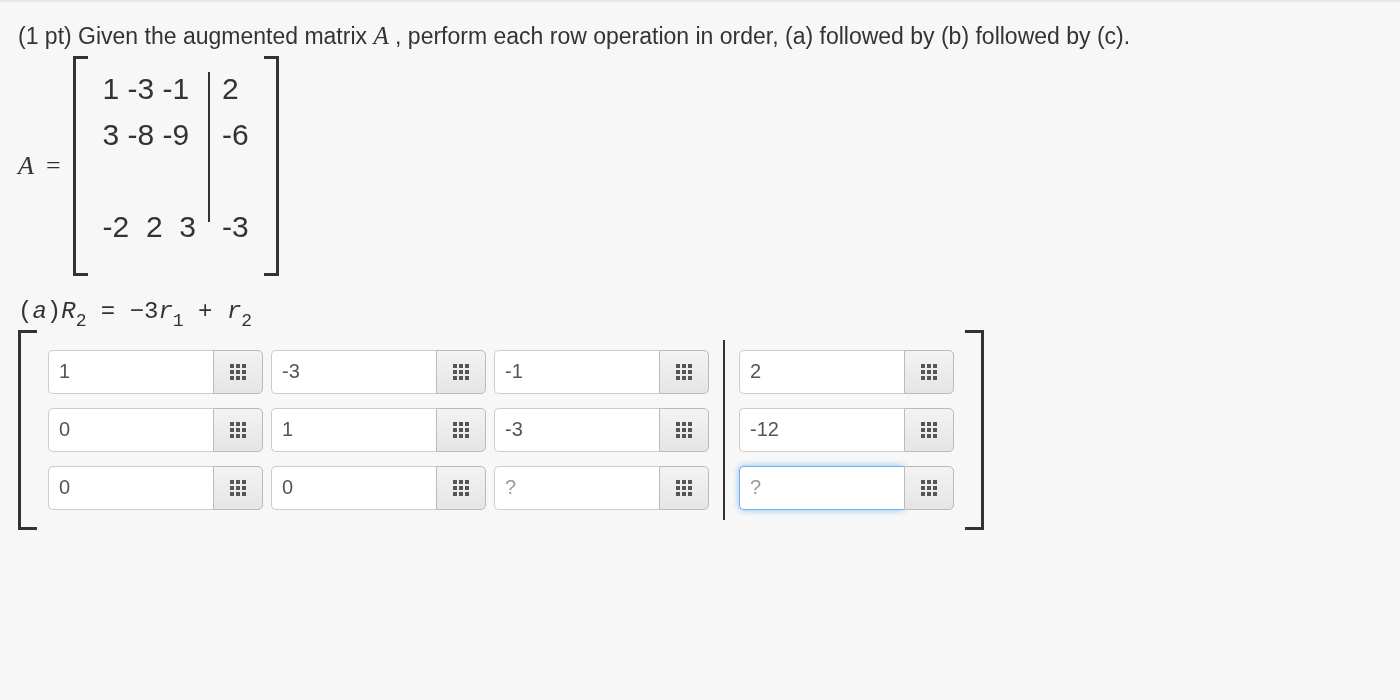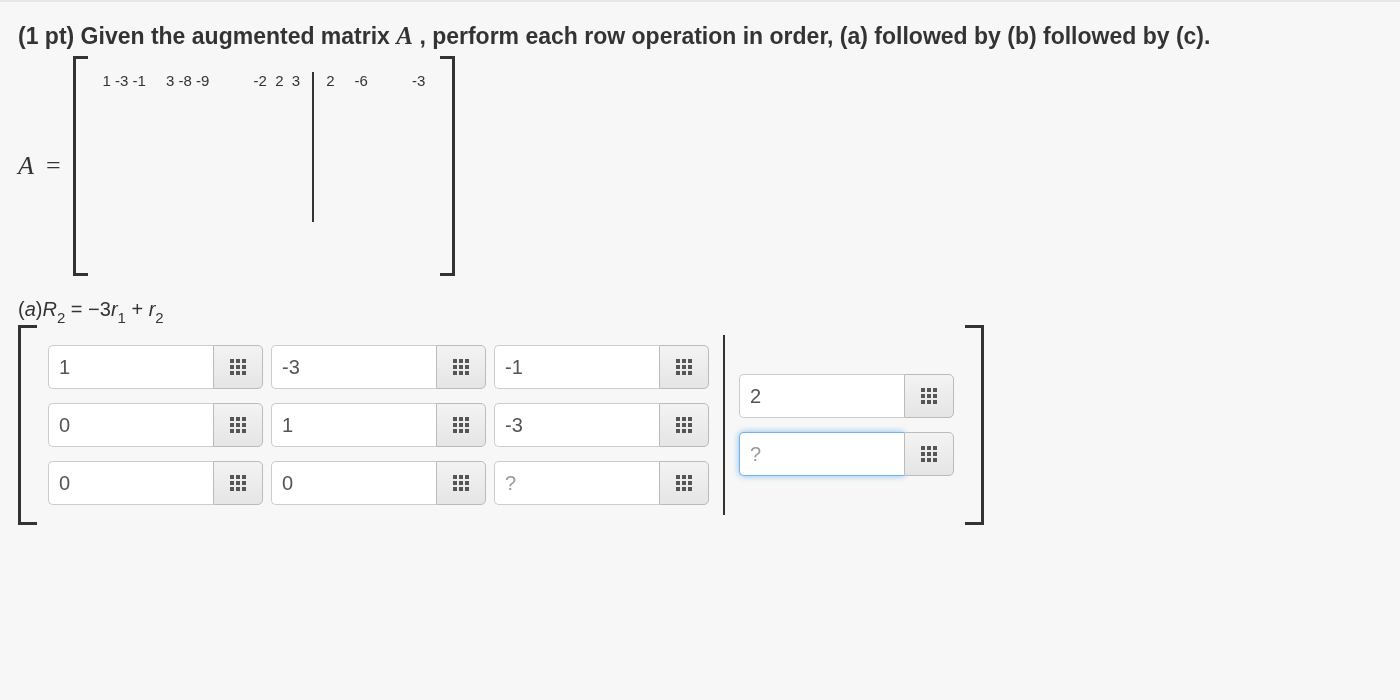--- a/index.html
+++ b/index.html
@@ -11,21 +11,20 @@
     font-size: 22px;
     color: #333;
   }
   .container {
     padding: 20px 18px;
     border-top: 2px solid #e6e6e6;
   }
   .prompt-line {
     margin-bottom: 6px;
     font-size: 23px;
-    font-weight: bold;
   }
   .italic-var {
     font-family: "Times New Roman", Times, serif;
     font-style: italic;
     font-size: 25px;
   }
   .matrix-display {
     display: flex;
     align-items: center;
     margin: 2px 0 22px 0;
@@ -69,37 +68,37 @@
   .bracket-top-r { align-self: flex-end; }
   .bracket-bot-r { align-self: flex-end; margin-top: auto; }
   .matrix-body {
     display: flex;
     align-items: flex-start;
     padding: 10px 6px;
     height: 100%;
   }
   .matrix-left-block, .matrix-right-block {
     display: flex;
-    flex-direction: row;
-    font-size: 15px;
+    flex-direction: column;
+    font-size: 30px;
   }
   .matrix-left-block > div, .matrix-right-block > div {
     padding: 6px 10px;
     white-space: pre;
   }
   .aug-bar {
     width: 2px;
     background: #333;
     margin: 6px 2px 0 2px;
     height: 150px;
     align-self: flex-start;
   }
   .ops-block {
-    font-family: Liberation Sans, sans-serif;
-    font-size: 20px;
+    font-family: Liberation Mono, monospace;
+    font-size: 24px;
   }
   .ops-block > div {
     margin: 1px 0;
   }
   .op-label { font-style: italic; }
   .op-sub { font-size: 0.75em; vertical-align: sub; position: relative; top: 2px;}
   .answer-matrix {
     display: flex;
     align-items: stretch;
     height: 200px;
@@ -391,20 +390,36 @@
                 <span></span>
                 <span></span>
                 <span></span>
                 <span></span>
                 <span></span>
                 <span></span>
               </div>
             </div>
         </div>
         <div class="input-group">
+          <input class="ans-input" value="-12" style="">
+          <div class="keypad-btn">
+              <div class="keypad-icon">
+                <span></span>
+                <span></span>
+                <span></span>
+                <span></span>
+                <span></span>
+                <span></span>
+                <span></span>
+                <span></span>
+                <span></span>
+              </div>
+            </div>
+        </div>
+        <div class="input-group">
           <input class="ans-input focused" value="" placeholder="?" style="">
           <div class="keypad-btn">
               <div class="keypad-icon">
                 <span></span>
                 <span></span>
                 <span></span>
                 <span></span>
                 <span></span>
                 <span></span>
                 <span></span>

